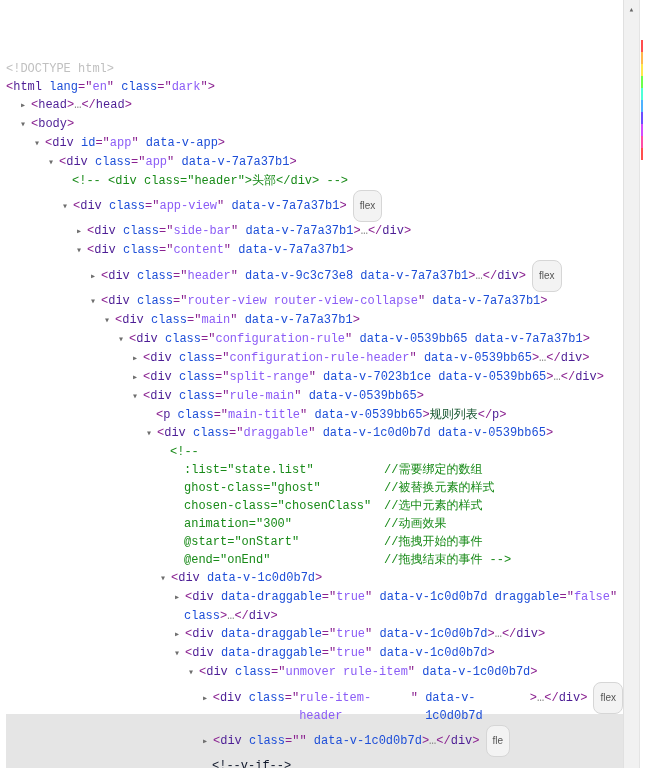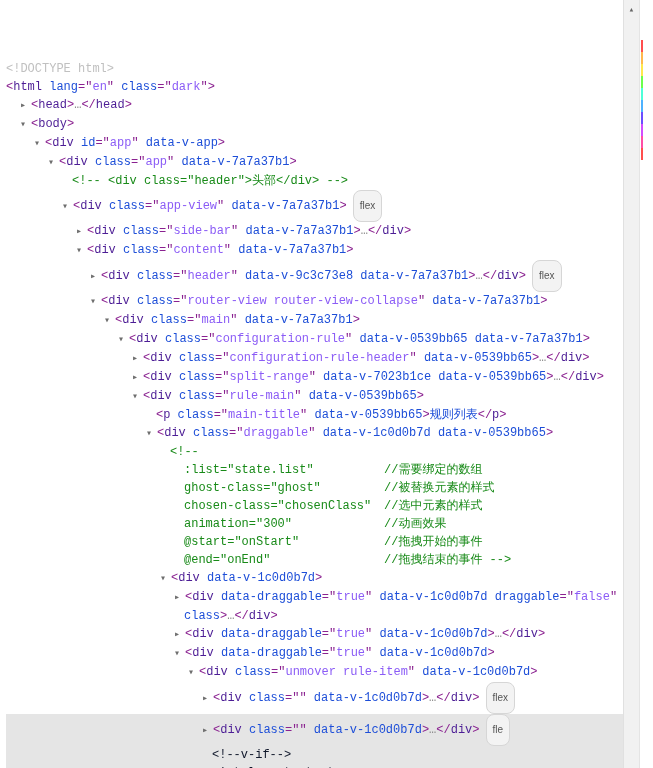--- a/index.html
+++ b/index.html
@@ -71,21 +71,21 @@
   .twisty.open::before { content: "▾"; }
   .twisty.closed::before { content: "▸"; }
   .sp { display:inline-block; width:10px; }
 
   
   .doctype { color: #c0c0c0; }
   .punct   { color: #8a2190; } 
   .tag     { color: #4c1d95; }
   .attr    { color: #1d4ed8; }
   .attrval { color: #8b5cf6; }
-  .text    { color: #1d4ed8; }
+  .text    { color: #14532d; }
   .ell     { color: #888; }
   .comm    { color: #188a18; }
   .commgrey { color: #0f172a; }
   .cnattr  { color: #188a18; } 
   .badge {
     display: inline-block;
     font-family: sans-serif;
     font-size: 10px;
     background: #f3f3f3;
     border: 1px solid #d6d6d6;
@@ -512,20 +512,21 @@
                               </div>
 
                               <div class="indent-block">
                                 <div class="row clk">
                                   <span class="twisty closed"></span>
                                   <span class="punct">&lt;</span>
                                     <span class="tag">div</span>
                                   <span>&nbsp;</span>
                                     <span class="attr">class</span>
                                     <span class="punct">="</span>
+                                    <span class="attrval">rule-item-header</span>
                                     <span class="punct">"</span>
                                   <span>&nbsp;</span>
                                     <span class="attr">data-v-1c0d0b7d</span>
                                     <span class="punct">&gt;</span>
                                     <span class="ell">…</span>
                                     <span class="punct">&lt;/</span>
                                     <span class="tag">div</span>
                                     <span class="punct">&gt;</span>
                                   <span class="badge">flex</span>
                                 </div>

